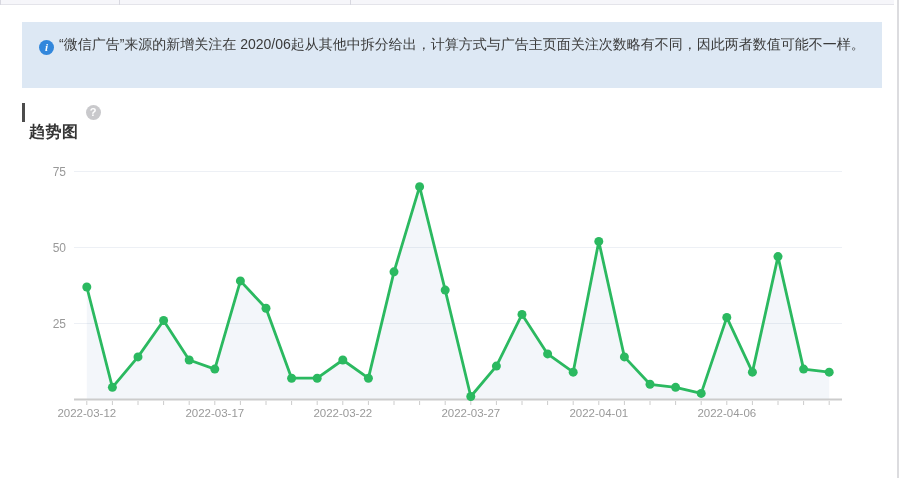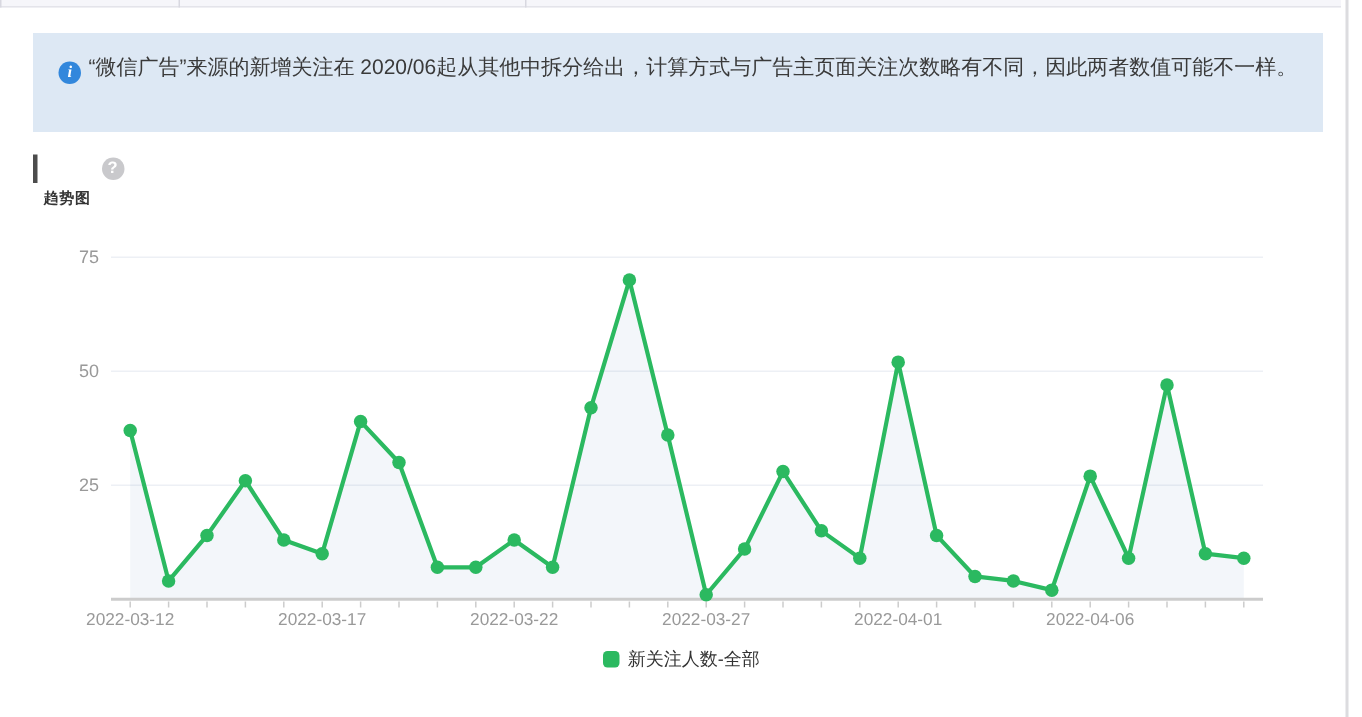--- a/index.html
+++ b/index.html
@@ -35,21 +35,21 @@
     font-family: "Liberation Serif", "DejaVu Serif", serif; font-style: italic;
     text-align: center; line-height: 15px; margin-right: 5px; vertical-align: -2px;
   }
 
   
   .section-header {
     position: absolute; top: 101px; left: 22px; height: 22px;
     display: flex; align-items: center;
   }
   .title-bar { width: 3px; height: 19px; background: #4c4c4c; margin-right: 4px; }
-  .section-title { font-size: 10px; color: #353535; font-weight: 600; letter-spacing: 0.5px; margin-top: 40px; }
+  .section-title { font-size: 16px; color: #353535; font-weight: 600; letter-spacing: 0.5px; margin-top: 40px; }
   .help-icon {
     width: 15px; height: 15px; border-radius: 50%; background: #c9c9cc; color: #fff;
     font-size: 11px; font-weight: bold; text-align: center; line-height: 15px;
     margin-left: 7px; cursor: pointer;
   }
 
   
   .chart-svg { position: absolute; top: 150px; left: 0; }
   .legend {
     position: absolute; top: 431px; left: 0; width: 908px;
@@ -150,19 +150,15 @@
       <circle cx="650" cy="234.3" r="4.5" fill="#2bb960"></circle>
       <circle cx="675.6" cy="237.34" r="4.5" fill="#2bb960"></circle>
       <circle cx="701.2" cy="243.42" r="4.5" fill="#2bb960"></circle>
       <circle cx="726.8" cy="167.42000000000002" r="4.5" fill="#2bb960"></circle>
       <circle cx="752.4" cy="222.14" r="4.5" fill="#2bb960"></circle>
       <circle cx="778" cy="106.62" r="4.5" fill="#2bb960"></circle>
       <circle cx="803.6" cy="219.1" r="4.5" fill="#2bb960"></circle>
       <circle cx="829.2" cy="222.14" r="4.5" fill="#2bb960"></circle>
     </svg>
 
-  <div class="legend">
-    <span class="legend-marker" id="legend-marker" style="background: rgb(43, 185, 96);"></span>
-    <span class="legend-label">新关注人数-全部</span>
-  </div>
 
   <div class="right-divider"></div>
 </div>
 
 </body></html>

